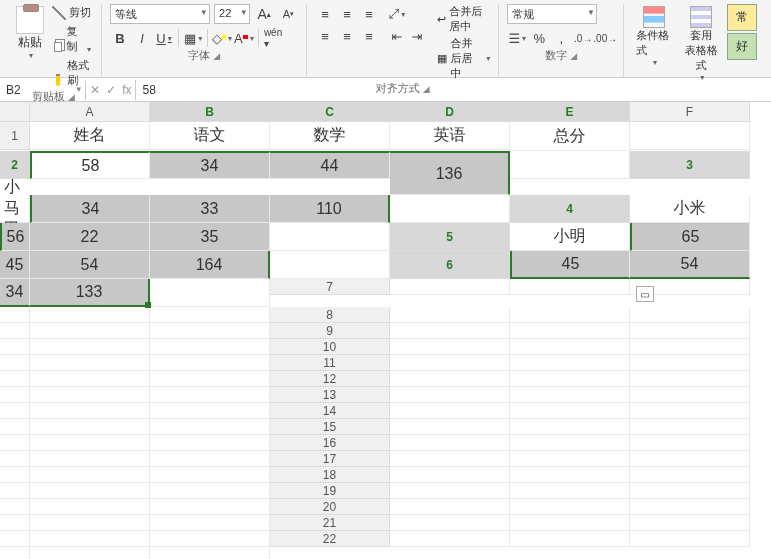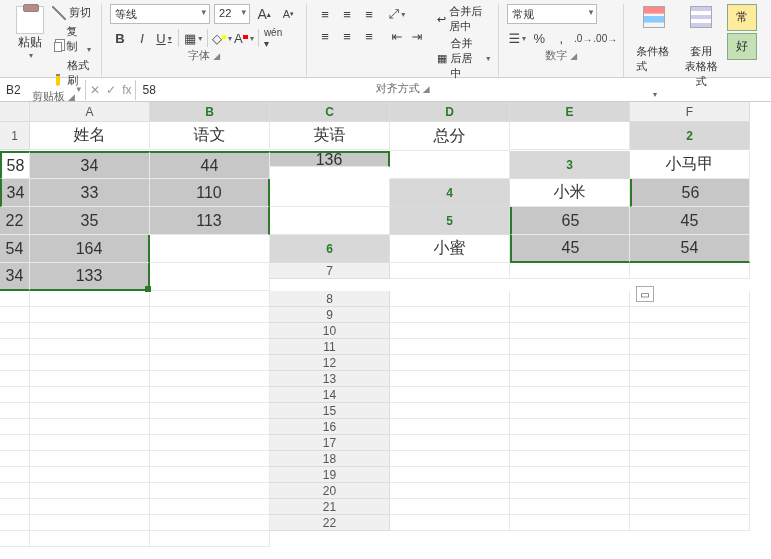--- a/index.html
+++ b/index.html
@@ -37,21 +37,21 @@
 .sep { width: 1px; height: 18px; background: #d0d0d0; margin: 0 2px; }
 .color-swatch { width: 16px; height: 4px; display: block; margin-top: -3px; }
 
 .align-grid { display: grid; grid-template-columns: repeat(3,20px); gap: 2px; }
 .align-col2 { display: flex; flex-direction: column; gap: 2px; font-size: 11px; padding-left: 6px; }
 .align-item { display: flex; align-items: center; gap: 3px; cursor: pointer; }
 
 .num-combo { width: 90px; }
 .num-row2 { display: flex; gap: 2px; margin-top: 4px; }
 
-.big-btn { display: flex; flex-direction: column; align-items: center; font-size: 11px; cursor: pointer; padding: 2px 4px; gap: 16px; }
+.big-btn { display: flex; flex-direction: column; align-items: center; font-size: 11px; cursor: pointer; padding: 2px 4px; }
 .big-btn .bicon { width: 22px; height: 22px; }
 .cond-icon { background: linear-gradient(#f88,#f88) 0 0/100% 33% no-repeat,linear-gradient(#8cf,#8cf) 0 66%/100% 33% no-repeat; border: 1px solid #aaa; }
 .tblfmt-icon { background: repeating-linear-gradient(#cce,#cce 4px,#fff 4px,#fff 8px); border: 1px solid #aaa; }
 .cellstyle { background: #c5e0b4; padding: 4px 8px; font-size: 12px; border: 1px solid #8a8; }
 
 .dialog-launcher { font-size: 9px; color: #888; text-align: right; cursor: pointer; }
 
 
 .fbar { display: flex; align-items: center; height: 24px; border-bottom: 1px solid #ccc; background: #fff; }
 .namebox { width: 86px; border-right: 1px solid #ccc; padding: 3px 18px 3px 6px; font-size: 12px; position: relative; cursor: text; }
@@ -216,50 +216,50 @@
     <div class="corner"></div>
     <div class="colhdr">A</div>
     <div class="colhdr hdr-sel">B</div>
     <div class="colhdr hdr-sel">C</div>
     <div class="colhdr hdr-sel">D</div>
     <div class="colhdr hdr-sel">E</div>
     <div class="colhdr">F</div>
     <div class="rowhdr row-data" style="height:28px">1</div>
     <div class="cell row-data " style="height:28px">姓名</div>
     <div class="cell row-data " style="height:28px">语文</div>
+    <div class="cell row-data " style="height:28px">数学</div>
     <div class="cell row-data " style="height:28px">英语</div>
     <div class="cell row-data " style="height:29px">总分</div>
     <div class="cell row-data " style="height:28px"></div>
     <div class="rowhdr row-data hdr-sel" style="height:28px">2</div>
     <div class="cell row-data sel active-cell sel-border-t sel-border-l" style="height:28px">58</div>
     <div class="cell row-data sel sel-border-t" style="height:28px">34</div>
     <div class="cell row-data sel sel-border-t" style="height:28px">44</div>
-    <div class="cell row-data sel sel-border-t sel-border-r" style="height:16px">136</div>
+    <div class="cell row-data sel sel-border-t sel-border-r" style="height:44px">136</div>
     <div class="cell row-data " style="height:28px"></div>
     <div class="rowhdr row-data hdr-sel" style="height:28px">3</div>
     <div class="cell row-data " style="height:28px">小马甲</div>
     <div class="cell row-data sel sel-border-l" style="height:28px">34</div>
     <div class="cell row-data sel " style="height:28px">33</div>
     <div class="cell row-data sel sel-border-r" style="height:28px">110</div>
     <div class="cell row-data " style="height:28px"></div>
     <div class="rowhdr row-data hdr-sel" style="height:28px">4</div>
     <div class="cell row-data " style="height:28px">小米</div>
     <div class="cell row-data sel sel-border-l" style="height:28px">56</div>
     <div class="cell row-data sel " style="height:28px">22</div>
     <div class="cell row-data sel " style="height:28px">35</div>
-    <div class="cell row-data sel sel-border-r" style="height:28px">113</div>
     <div class="cell row-data " style="height:28px"></div>
     <div class="rowhdr row-data hdr-sel" style="height:28px">5</div>
+    <div class="cell row-data " style="height:28px">小明</div>
     <div class="cell row-data sel sel-border-l" style="height:28px">65</div>
     <div class="cell row-data sel " style="height:28px">45</div>
     <div class="cell row-data sel " style="height:28px">54</div>
     <div class="cell row-data sel sel-border-r" style="height:28px">164</div>
     <div class="cell row-data " style="height:28px"></div>
     <div class="rowhdr row-data hdr-sel" style="height:28px">6</div>
-    <div class="cell row-data " style="height:28px">小蜜</div>
     <div class="cell row-data sel sel-border-b sel-border-l" style="height:28px">45</div>
     <div class="cell row-data sel sel-border-b" style="height:28px">54</div>
     <div class="cell row-data sel sel-border-b" style="height:28px">34</div>
     <div class="cell row-data sel sel-border-b sel-border-r fill-handle" style="height:28px">133</div>
     <div class="cell row-data " style="height:28px"></div>
     <div class="rowhdr row-small" style="height:16px">7</div>
     <div class="cell row-small " style="height:16px"></div>
     <div class="cell row-small " style="height:16px"></div>
     <div class="cell row-small " style="height:16px"></div>
     <div class="cell row-small " style="height:16px"></div>

